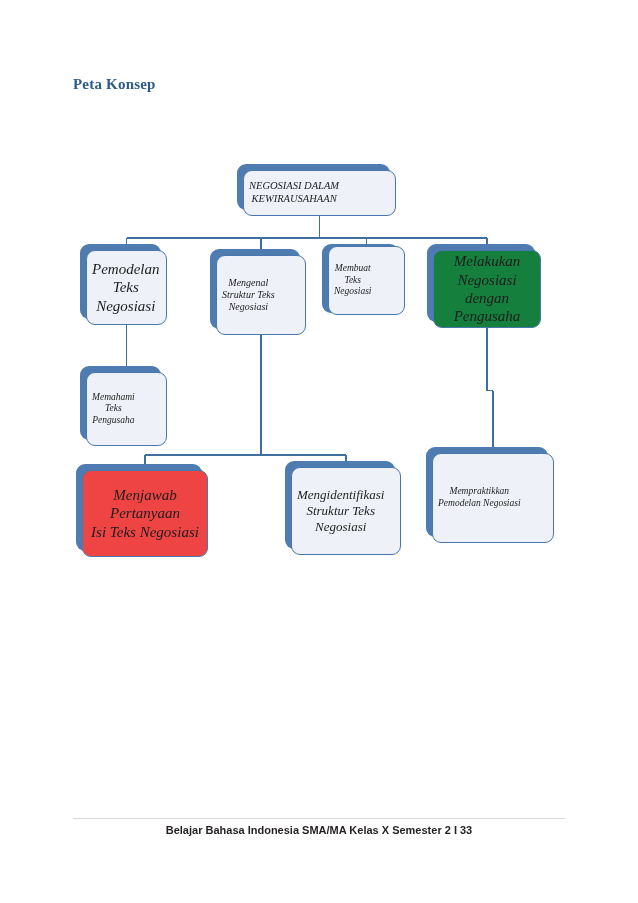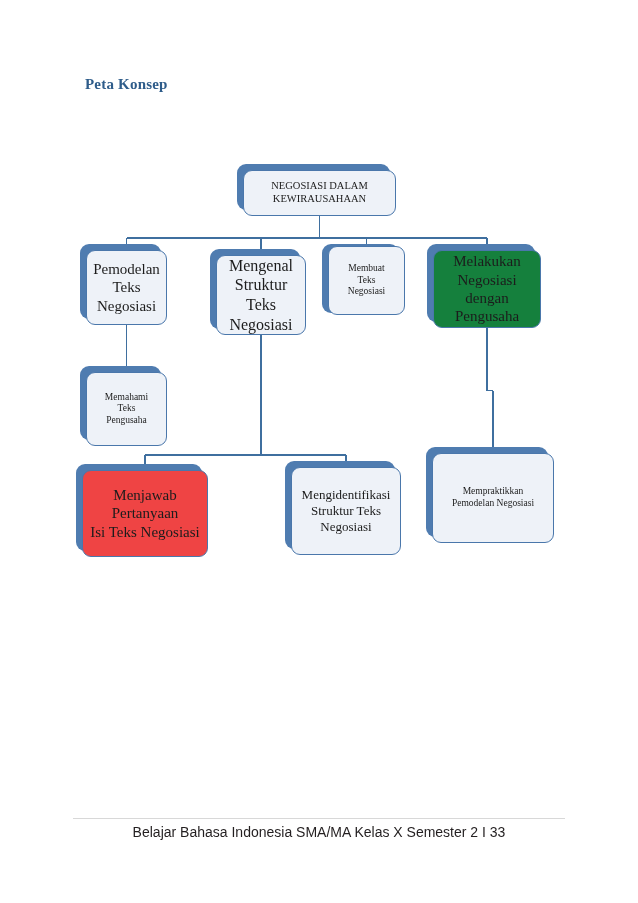--- a/index.html
+++ b/index.html
@@ -27,21 +27,20 @@
   .page-title {
     position: absolute;
     left: 73px;
     top: 76px;
     font-family: "Liberation Serif", serif;
     font-weight: bold;
     font-size: 15px;
     color: #2e5c8a;
     letter-spacing: 0.2px;
     white-space: nowrap;
-    margin-left: 12px;
   }
 
   
   #diagram {
     position: absolute;
     left: 0;
     top: 0;
     width: 638px;
     height: 903px;
   }
@@ -54,26 +53,26 @@
 
   
   .node {
     position: absolute;
     box-sizing: border-box;
     border: 1.6px solid #4a77ab;
     border-radius: 9px;
     background: #eef2f8;
     display: flex;
     align-items: center;
-    justify-content: center;
     text-align: center;
     color: #1c1c1c;
     font-family: "Liberation Serif", serif;
     line-height: 1.22;
     z-index: 3;
+    font-style: italic;
   }
   
   .node-shadow {
     position: absolute;
     box-sizing: border-box;
     background: #4f7cb0;
     border-radius: 9px;
     z-index: 2;
   }
   .node-text {
@@ -91,23 +90,24 @@
     height: 1px;
     background: #d8d8d8;
   }
   .footer-text {
     position: absolute;
     left: 73px;
     top: 824px;
     width: 492px;
     text-align: center;
     font-family: "Liberation Sans", sans-serif;
-    font-size: 14px;
+    font-size: 11px;
     color: #231f20;
     white-space: nowrap;
+    font-weight: bold;
   }
 </style>
 </head>
 <body>
 
 <div id="page">
 
   <div class="page-title">Peta Konsep</div>
 
   <div id="diagram">
@@ -133,21 +133,21 @@
           <span class="node-text">NEGOSIASI DALAM
 KEWIRAUSAHAAN</span>
         </div>
         <div class="node-shadow" style="left: 80px; top: 244px; width: 81px; height: 75px; background: rgb(79, 124, 176);"></div>
         <div class="node" style="left: 86px; top: 250px; width: 81px; height: 75px; font-size: 15px; border-color: rgb(74, 119, 171); background: rgb(238, 242, 248);">
           <span class="node-text">Pemodelan
 Teks
 Negosiasi</span>
         </div>
         <div class="node-shadow" style="left: 210px; top: 249px; width: 90px; height: 80px; background: rgb(79, 124, 176);"></div>
-        <div class="node" style="left: 216px; top: 255px; width: 90px; height: 80px; font-size: 16px; border-color: rgb(74, 119, 171); background: rgb(238, 242, 248);">
+        <div class="node" style="left: 216px; top: 255px; width: 90px; height: 80px; font-size: 10px; border-color: rgb(74, 119, 171); background: rgb(238, 242, 248);">
           <span class="node-text">Mengenal
 Struktur Teks
 Negosiasi</span>
         </div>
         <div class="node-shadow" style="left: 322px; top: 244px; width: 77px; height: 69px; background: rgb(79, 124, 176);"></div>
         <div class="node" style="left: 328px; top: 246px; width: 77px; height: 69px; font-size: 9.5px; border-color: rgb(74, 119, 171); background: rgb(238, 242, 248);">
           <span class="node-text">Membuat
 Teks
 Negosiasi</span>
         </div>

